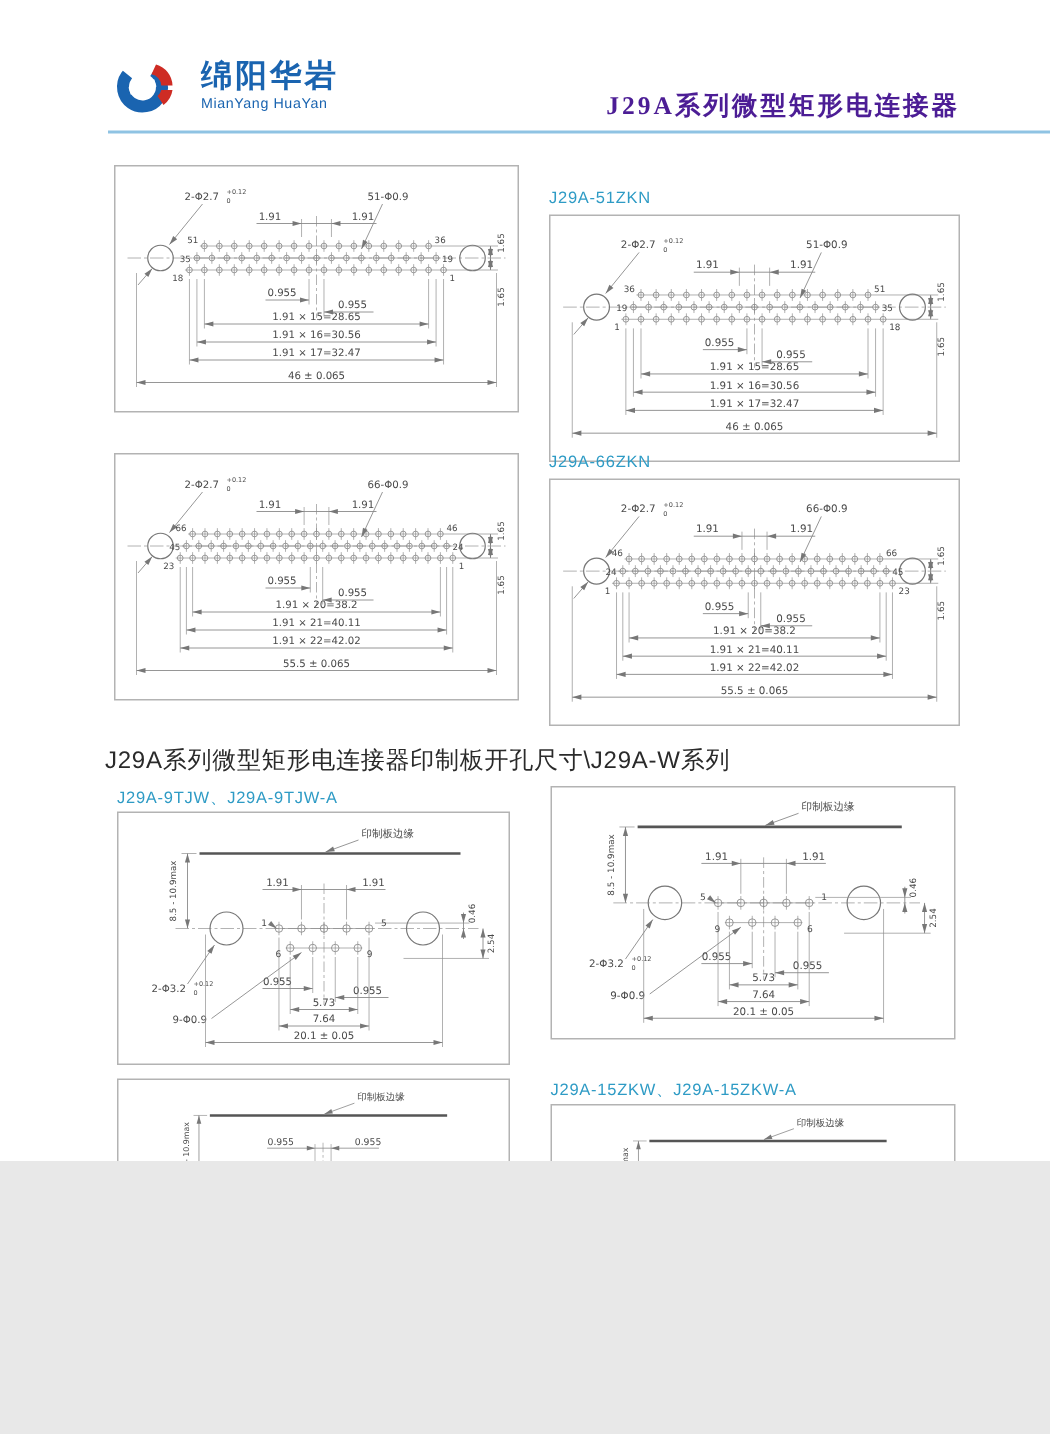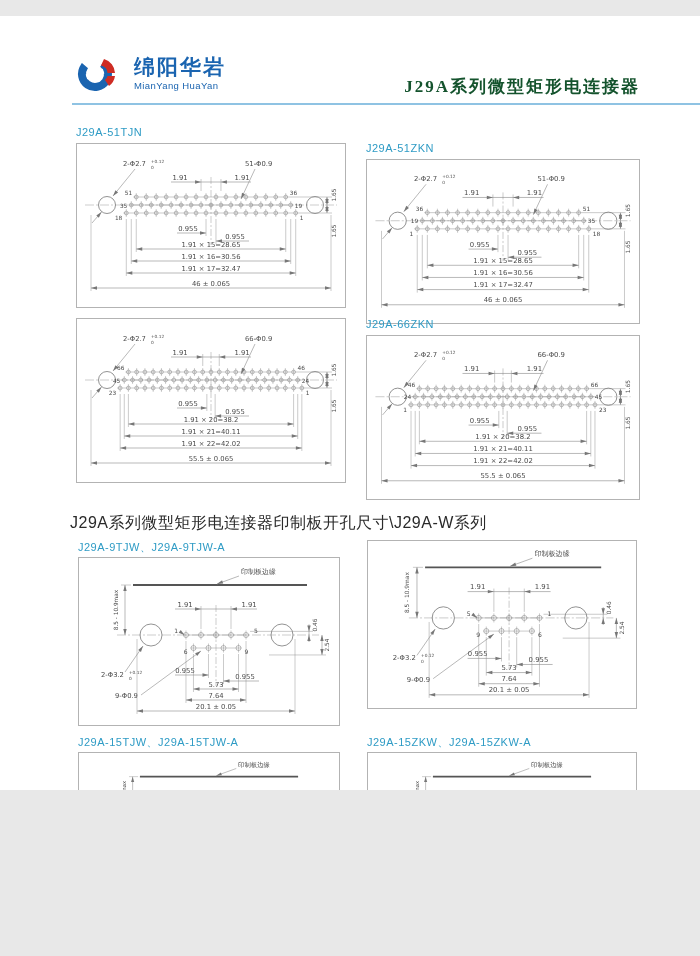--- a/index.html
+++ b/index.html
@@ -1,24 +1,24 @@
 <!DOCTYPE html>
 <html><head>
 <meta charset="utf-8">
 <style>
   html,body{margin:0;padding:0;background:#e8e8e8}
   .page{position:relative;width:700px;height:774px;background:#ffffff;
-        font-family:"Liberation Sans",sans-serif;overflow:hidden;margin:16px auto}
+        font-family:"Liberation Sans",sans-serif;overflow:hidden;margin:0 auto}
   .header{position:absolute;left:74px;top:36px;width:566px;height:48px;display:flex}
   .logo{width:54px;height:44px}
   .brand{margin-left:6px;padding-top:2px}
   .brand-cn{font-size:21px;font-weight:bold;color:#1A64B0;letter-spacing:2px;line-height:26px}
   .brand-en{font-size:9.5px;font-weight:normal;color:#1A64B0;letter-spacing:.4px}
   .doc-title{margin-left:auto;align-self:flex-end;font-family:"Liberation Serif",serif;
-             font-size:17px;font-weight:bold;color:#14532d;letter-spacing:2px;padding-bottom:2px}
+             font-size:17px;font-weight:bold;color:#4c1d95;letter-spacing:2px;padding-bottom:2px}
   .hrule{position:absolute;left:72px;top:87px;width:628px;height:2px;background:#8FC3E3}
   .section-heading{position:absolute;left:70px;top:497px;font-size:16px;color:#2a2a2a;letter-spacing:.5px}
   .diag{position:absolute}
   .dlabel{font-size:11px;color:#2E9BC5;letter-spacing:.5px;height:14px;margin-bottom:3px;white-space:nowrap}
   .dbox{border:1px solid #b3b3b3;background:#fff}
   .dbox svg{display:block;width:100%;height:100%}
   svg text{font-family:"DejaVu Sans",sans-serif}
   .badge{position:absolute;left:332px;top:898px;width:38px;height:16px;background:#4c1d95;
          border-radius:3px;color:#fff;font-size:10px;display:flex;align-items:center;justify-content:center}
   .brule{position:absolute;left:0;top:950px;width:700px;height:3px;background:#4BA6CE}
@@ -39,21 +39,20 @@
     </div>
     <div class="brand">
       <div class="brand-cn">绵阳华岩</div>
       <div class="brand-en">MianYang HuaYan</div>
     </div>
     <div class="doc-title">J29A系列微型矩形电连接器</div>
   </div>
   <div class="hrule"></div>
 
   <div class="diag" style="left:76px;top:110px">
-    <div class="dlabel">J29A-51TJN</div>
     <div class="dbox" style="width:268px;height:163px">
       <svg viewBox="0 0 268 161">
           <line x1="8" y1="60" x2="260" y2="60" stroke="#999" stroke-width="0.5" stroke-dasharray="9 2 2 2"></line>
           <line x1="134" y1="32" x2="134" y2="100" stroke="#999" stroke-width="0.5" stroke-dasharray="7 2 2 2"></line>
           <circle cx="30" cy="60" r="8.5" fill="none" stroke="#777" stroke-width="0.8"></circle>
           <circle cx="238" cy="60" r="8.5" fill="none" stroke="#777" stroke-width="0.8"></circle>
           <line x1="56.26086956521739" y1="52" x2="211.73913043478262" y2="52" stroke="#8a8a8a" stroke-width="0.45"></line>
           <circle cx="59.26086956521739" cy="52" r="1.9" fill="none" stroke="#858585" stroke-width="0.55"></circle>
           <line x1="59.26086956521739" y1="48.1" x2="59.26086956521739" y2="55.9" stroke="#8a8a8a" stroke-width="0.45"></line>
           <circle cx="69.22608695652174" cy="52" r="1.9" fill="none" stroke="#858585" stroke-width="0.55"></circle>
@@ -1018,21 +1017,20 @@
           <text x="98.97213930348259" y="74" font-size="6" fill="#4a4a4a" text-anchor="end">5</text>
           <line x1="100.97213930348259" y1="72.5" x2="105.47213930348259" y2="76" stroke="#8a8a8a" stroke-width="0.6"></line>
           <polygon points="105.47213930348259,76 101.7797250422,70.97445754937073 99.69232695624927,73.65825508845023" fill="#777"></polygon>
           <text x="175.0278606965174" y="74" font-size="6" fill="#4a4a4a" text-anchor="start">1</text>
           <text x="108.47910447761194" y="95" font-size="6" fill="#4a4a4a" text-anchor="end">9</text>
           <text x="165.52089552238806" y="95" font-size="6" fill="#4a4a4a" text-anchor="start">6</text>
         </svg>
     </div>
   </div>
   <div class="diag" style="left:78px;top:719px">
-    <div class="dlabel">J29A-15TJW、J29A-15TJW-A</div>
     <div class="dbox" style="width:260px;height:150px">
       <svg viewBox="0 0 260 165">
           <line x1="54" y1="26" x2="228" y2="26" stroke="#555" stroke-width="1.8"></line>
           <text x="162" y="15" font-size="7" fill="#4a4a4a" text-anchor="start">印制板边缘</text>
           <line x1="160" y1="17" x2="138" y2="25" stroke="#8a8a8a" stroke-width="0.6"></line>
           <polygon points="138,25 144.21972374817804,24.547190441410116 143.05779733368323,21.351892801549432" fill="#777"></polygon>
           <line x1="52" y1="26" x2="42" y2="26" stroke="#8a8a8a" stroke-width="0.45"></line>
           <line x1="46" y1="26" x2="46" y2="76" stroke="#8a8a8a" stroke-width="0.6"></line>
           <polygon points="46,26 44.3,32 47.7,32" fill="#777"></polygon>
           <polygon points="46,76 47.7,70 44.3,70" fill="#777"></polygon>

